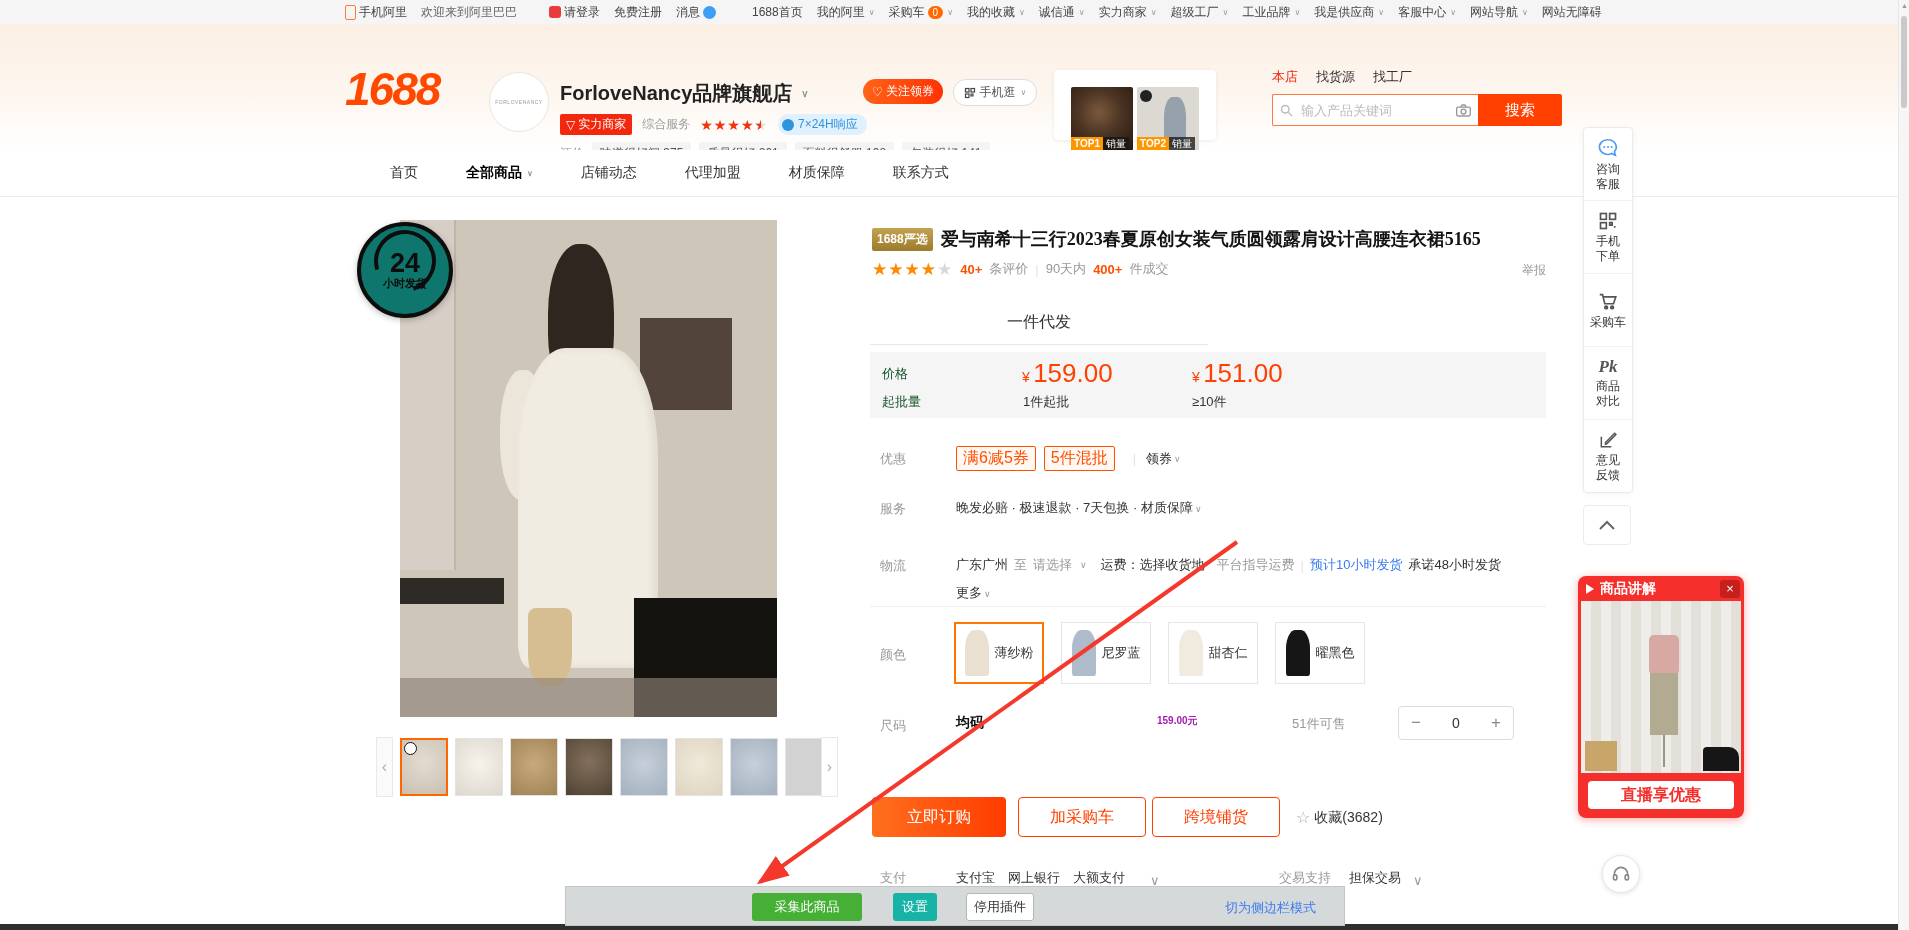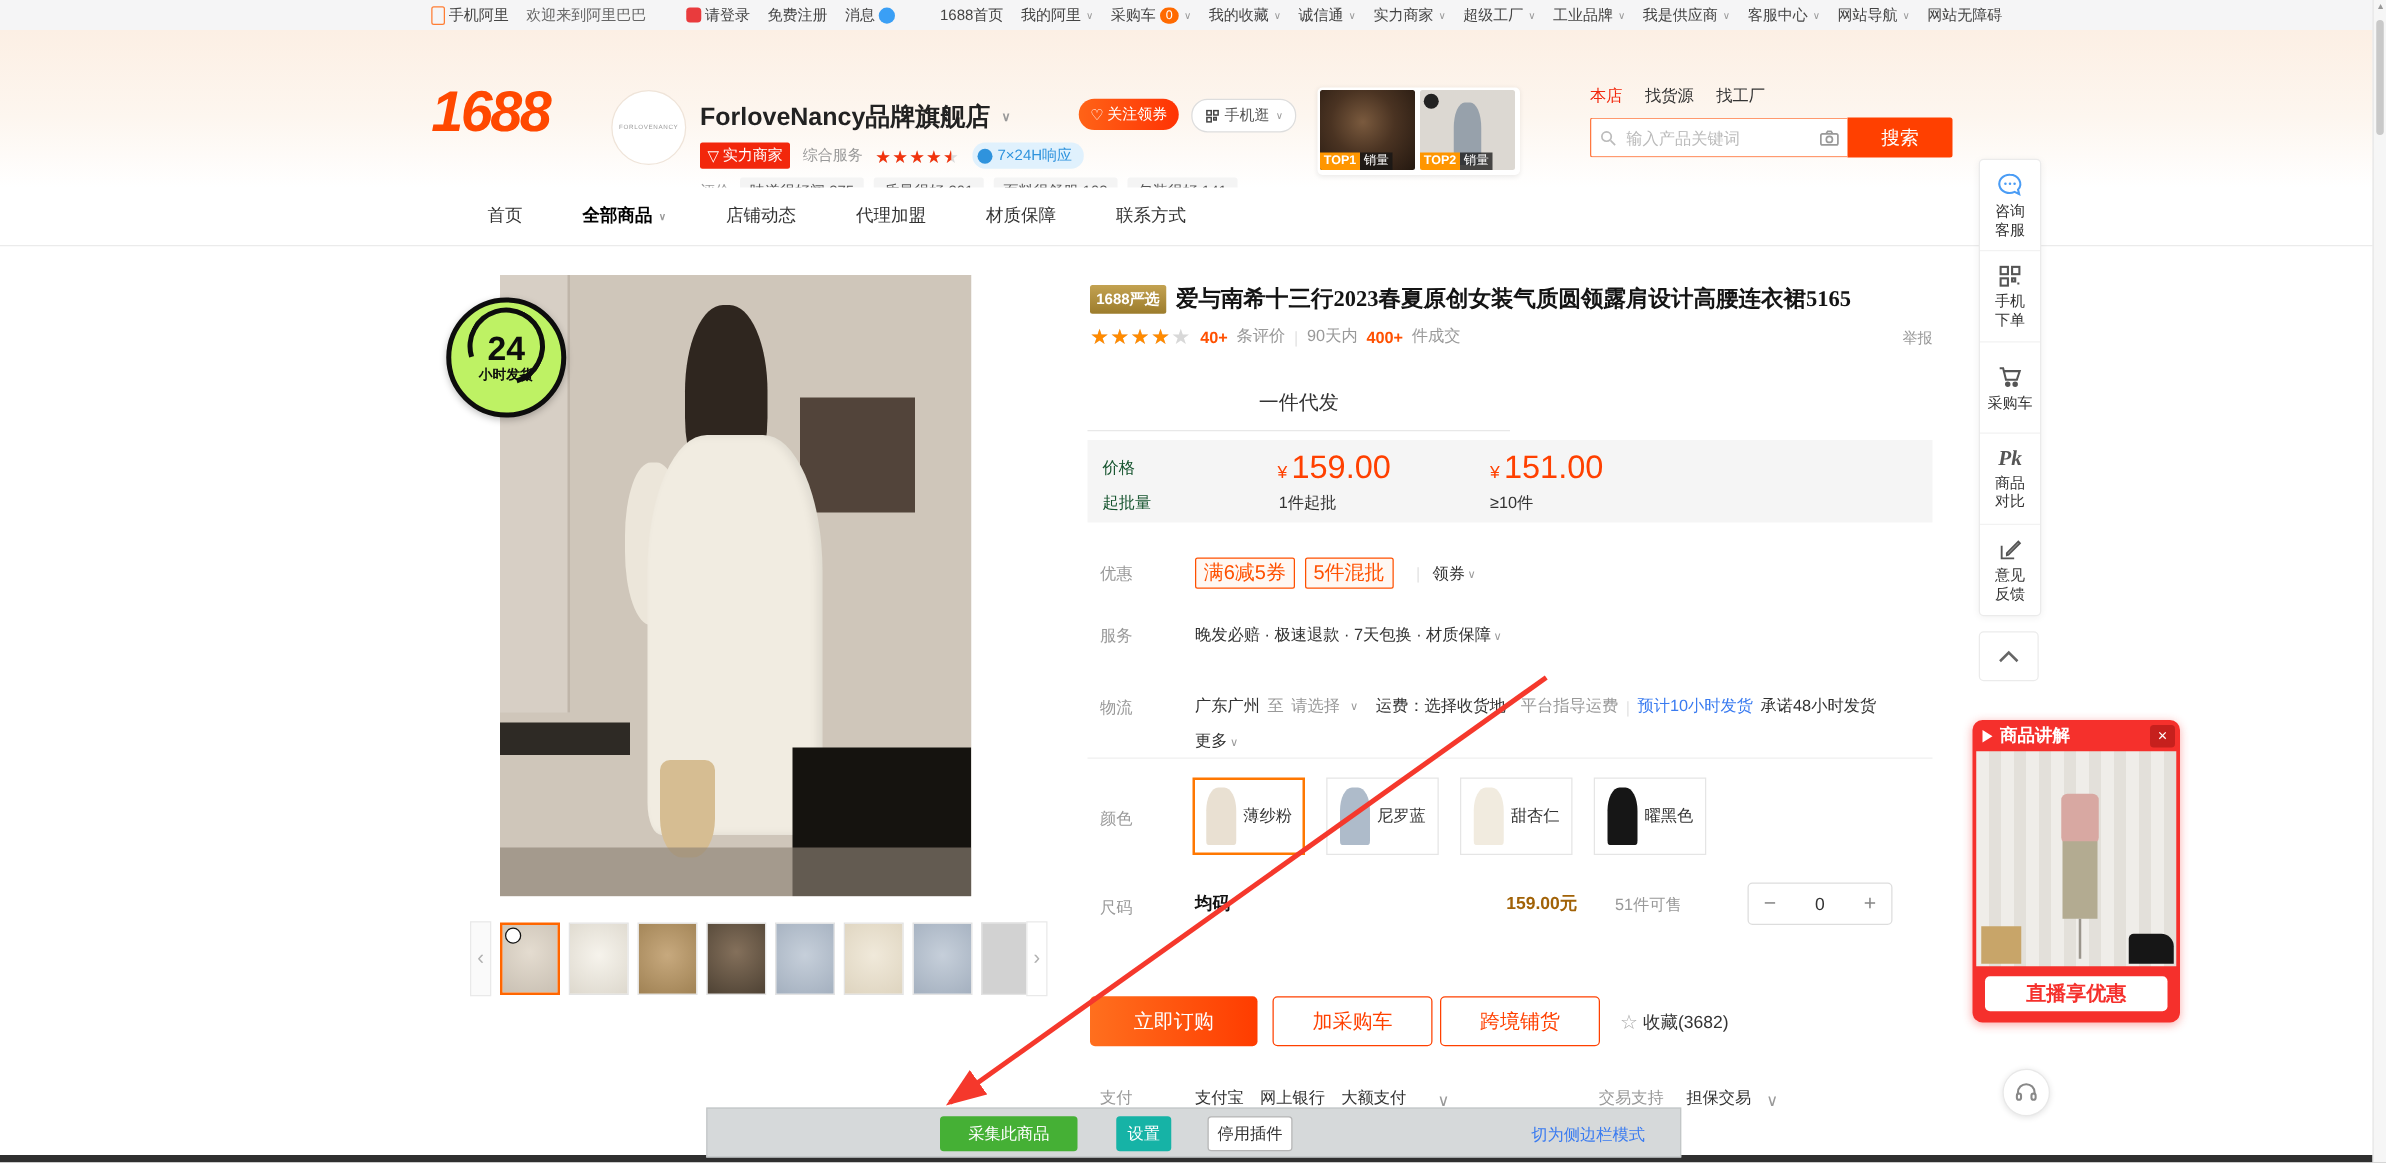--- a/index.html
+++ b/index.html
@@ -25,21 +25,21 @@
   .svc-label{color:#999;font-size:12px;}
   .stars{position:relative;display:inline-block;color:#dcdcdc;font-size:14px;letter-spacing:1px;line-height:1;}
   .stars .fg{position:absolute;left:0;top:0;overflow:hidden;white-space:nowrap;color:#f2330c;}
   .resp-badge{background:#e0f1fd;color:#2f93dd;font-size:12px;padding:2px 9px 2px 4px;border-radius:10px;display:inline-flex;align-items:center;gap:4px;}
   .resp-dot{width:12px;height:12px;border-radius:50%;background:#2f93dd;display:inline-block;}
   .eval-row{position:absolute;left:560px;top:118px;display:flex;align-items:center;gap:8px;}
   .eval-label{color:#999;}
   .eval-tag{background:#f4f4f4;color:#555;padding:3px 8px;border-radius:2px;white-space:nowrap;}
   .follow-btn{position:absolute;left:863px;top:55px;width:80px;height:25px;background:linear-gradient(90deg,#ff6317,#ff3304);color:#fff;border-radius:13px;display:flex;align-items:center;justify-content:center;gap:3px;font-size:12px;cursor:pointer;}
   .phone-btn{position:absolute;left:953px;top:55px;width:82px;height:25px;background:#fff;border:1px solid #ddd;border-radius:13px;display:flex;align-items:center;justify-content:center;gap:4px;font-size:12px;color:#555;cursor:pointer;}
-  .top-cards{position:absolute;left:1054px;top:46px;width:162px;height:70px;background:#fff;border-radius:4px;box-shadow:0 1px 4px rgba(0,0,0,.08);display:flex;gap:4px;padding:2px;box-sizing:border-box;}
+  .top-cards{position:absolute;left:1054px;top:46px;width:162px;height:70px;background:#fff;border-radius:4px;box-shadow:0 1px 4px rgba(0,0,0,.08);display:flex;gap:4px;padding:17px;box-sizing:border-box;}
   .top-card{position:relative;width:76px;height:64px;overflow:hidden;border-radius:2px;}
   .top-card.c1{background:radial-gradient(circle at 45% 40%,#7a5a3e 0%,#4a3322 45%,#241810 100%);}
   .top-card.c2{background:#dcd8d2;}
   .tc2-dress{position:absolute;left:27px;top:10px;width:22px;height:50px;background:#97a1ab;border-radius:40% 40% 10% 10%;}
   .tc2-badge{position:absolute;left:3px;top:3px;width:12px;height:12px;border-radius:50%;background:#222;}
   .tc-label{position:absolute;left:0;bottom:0;display:flex;font-size:10px;line-height:14px;}
   .tc-rank{background:#ff9600;color:#fff;font-weight:bold;padding:0 3px;}
   .tc-suffix{background:rgba(20,20,20,.75);color:#fff;padding:0 3px;}
   .search-tabs{position:absolute;left:1272px;top:44px;display:flex;gap:18px;font-size:13px;color:#333;}
   .search-tabs .on{color:#f2270c;}
@@ -56,21 +56,21 @@
   .g-door{position:absolute;left:0;top:0;width:54px;height:350px;background:#d7cfc5;border-right:2px solid #bfb5a9;}
   .g-art{position:absolute;left:240px;top:98px;width:92px;height:92px;background:#52443a;}
   .g-hair{position:absolute;left:148px;top:24px;width:66px;height:150px;background:#2f261f;border-radius:46% 46% 40% 40%;}
   .g-dress{position:absolute;left:118px;top:128px;width:140px;height:320px;background:#f1ece1;border-radius:34% 34% 8% 8%;box-shadow:-4px 0 8px rgba(0,0,0,.08) inset;}
   .g-sleeve{position:absolute;left:100px;top:150px;width:46px;height:130px;background:#ece6da;border-radius:45%;}
   .g-bag{position:absolute;left:128px;top:388px;width:44px;height:78px;background:#d6bd92;border-radius:8px 8px 40% 40%;}
   .g-bench{position:absolute;left:0;top:358px;width:104px;height:26px;background:#2e2a25;}
   .g-table{position:absolute;left:234px;top:378px;width:143px;height:119px;background:#15130f;}
   .g-floor{position:absolute;left:0;top:458px;width:377px;height:39px;background:#8d8275;opacity:.65;}
   
-  .badge24{position:absolute;left:357px;top:238px;width:88px;height:88px;border-radius:50%;background:#bef264;border:4px solid #0d0d0d;box-shadow:0 2px 6px rgba(0,0,0,.25);display:flex;flex-direction:column;align-items:center;justify-content:center;z-index:5;text-align:right;}
+  .badge24{position:absolute;left:357px;top:222px;width:88px;height:88px;border-radius:50%;background:#0f766e;border:4px solid #0d0d0d;box-shadow:0 2px 6px rgba(0,0,0,.25);display:flex;flex-direction:column;align-items:center;justify-content:center;z-index:5;text-align:right;}
   .b24-num{font-size:27px;font-weight:900;color:#0d0d0d;line-height:26px;}
   .b24-txt{font-size:11px;font-weight:bold;color:#0d0d0d;}
   .b24-arc{position:absolute;left:13px;top:4px;width:54px;height:54px;border:4px solid #0d0d0d;border-radius:50%;border-bottom-color:transparent;transform:rotate(28deg);}
   .b24-arc:after{content:"";position:absolute;right:-7px;bottom:4px;border:6px solid transparent;border-top-color:#0d0d0d;transform:rotate(-35deg);}
   
   .thumbs{position:absolute;left:376px;top:737px;display:flex;align-items:center;}
   .t-arrow{width:17px;height:60px;background:#fafafa;border:1px solid #e9e9e9;color:#b0b0b0;display:flex;align-items:center;justify-content:center;font-size:16px;cursor:pointer;box-sizing:border-box;}
   .thumb{width:48px;height:58px;border:1px solid #e3e3e3;margin-left:7px;box-sizing:border-box;position:relative;cursor:pointer;}
   .thumb.sel{border:2px solid #ff6600;}
   .thumb .mini24{position:absolute;left:2px;top:2px;width:11px;height:11px;border-radius:50%;background:#fff;border:1.5px solid #111;}
@@ -447,21 +447,21 @@
       <span class="sw-name">甜杏仁</span>
     </div>
   <div class="swatch">
       <span class="sw-img sw4"></span>
       <span class="sw-name">曜黑色</span>
     </div>
 </div>
 
 <span class="row-label" style="top:717px">尺码</span>
 <span class="abs" style="left:956px;top:714px;font-size:14px;font-weight:bold;color:#111">均码</span>
-<span class="abs" style="left:1205px;top:714px;font-size:14px;font-weight:bold;color:#a16207">159.00元</span>
+<span class="abs" style="left:1157px;top:714px;font-size:10px;font-weight:bold;color:#a21caf">159.00元</span>
 <span class="abs gy" style="left:1292px;top:715px;font-size:13px">51件可售</span>
 <div class="stepper">
   <span class="st-btn">−</span>
   <span class="st-val">0</span>
   <span class="st-btn">+</span>
 </div>
 
 <div class="btn-order">立即订购</div>
 <div class="btn-line" style="left:1018px">加采购车</div>
 <div class="btn-line" style="left:1152px">跨境铺货</div>

